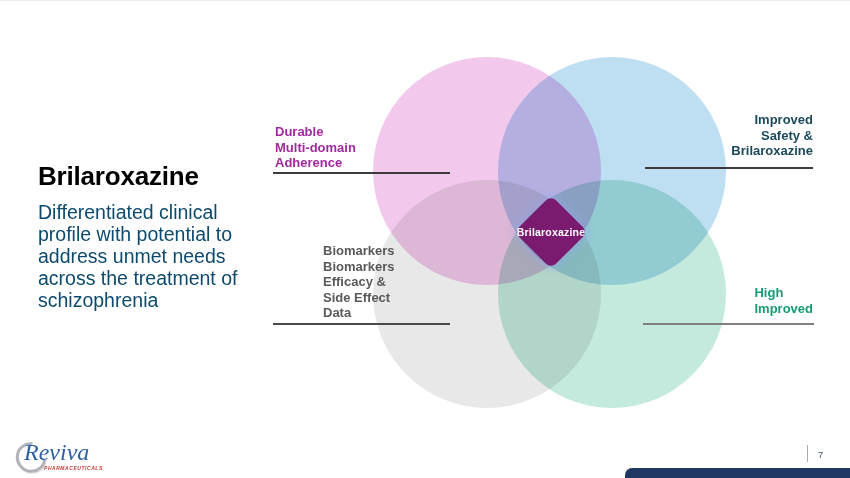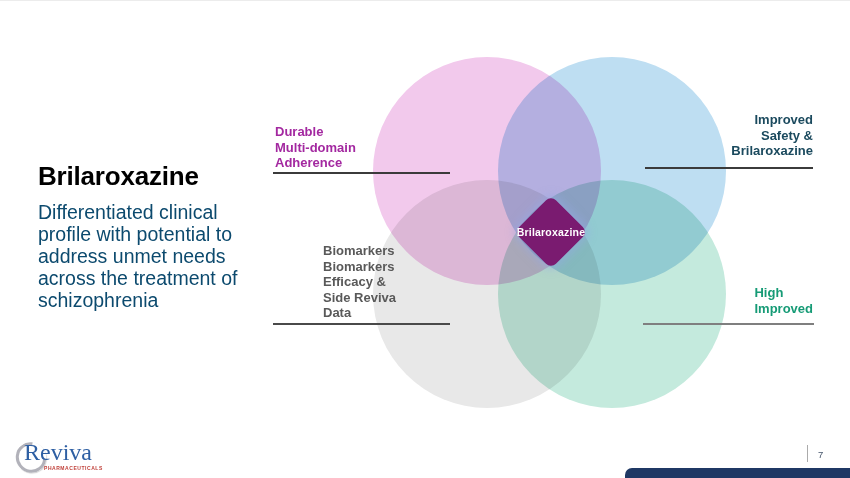--- a/index.html
+++ b/index.html
@@ -30,21 +30,21 @@
   .q-tr{right:37px;top:111px;text-align:right;}
   .q-bl{left:275px;top:242px;text-align:left;margin-left:48px;}
   .q-br{right:37px;top:284px;text-align:left;}
   .rule{position:absolute;height:1.5px;}
   .rule-tl{left:273px;top:171px;width:177px;}
   .rule-tr{left:645px;top:166px;width:168px;}
   .rule-bl{left:273px;top:322px;width:177px;}
   .rule-br{left:643px;top:322px;width:171px;}
 
   
-  .logo{position:absolute;left:16px;top:438px;width:110px;height:36px;}
+  .logo{position:absolute;left:16px;top:438px;width:110px;height:36px;font-style:italic;}
   .logo-ring{position:absolute;left:0px;top:3px;width:24px;height:25px;border:3.5px solid #b2b2ba;
              border-right-color:transparent;border-radius:50%;transform:rotate(-38deg);
              box-shadow:0 1px 1px rgba(0,0,0,0.18);}
   .logo-name{position:absolute;left:8px;top:0px;font-family:"Liberation Serif",serif;font-size:24px;font-weight:500;}
   .logo-sub{position:absolute;left:28px;top:26px;font-size:5px;font-weight:bold;letter-spacing:0.55px;}
 
   
   .page-sep{position:absolute;left:807px;top:444px;width:1px;height:17px;background:#ababab;}
   .page-num{position:absolute;left:818px;top:448px;font-size:9.5px;color:#44546a;}
   .footer-bar{position:absolute;left:625px;top:467px;width:225px;height:11px;border-top-left-radius:7px;}
@@ -82,21 +82,21 @@
       <div>Improved</div>
       <div>Safety &amp;</div>
       <div>Brilaroxazine</div>
     </div>
     <div class="rule rule-tr" style="background: rgb(59, 59, 59);"></div>
 
     <div class="q-label q-bl" style="color: rgb(89, 89, 89);">
       <div>Biomarkers</div>
       <div>Biomarkers</div>
       <div>Efficacy &amp;</div>
-      <div>Side Reviva</div>
+      <div>Side Effect</div>
       <div>Data</div>
     </div>
     <div class="rule rule-bl" style="background: rgb(74, 74, 74);"></div>
 
     <div class="q-label q-br" style="color: rgb(22, 155, 118);">
       <div>High</div>
       <div>Improved</div>
     </div>
     <div class="rule rule-br" style="background: rgb(127, 127, 127);"></div>
   </div>

